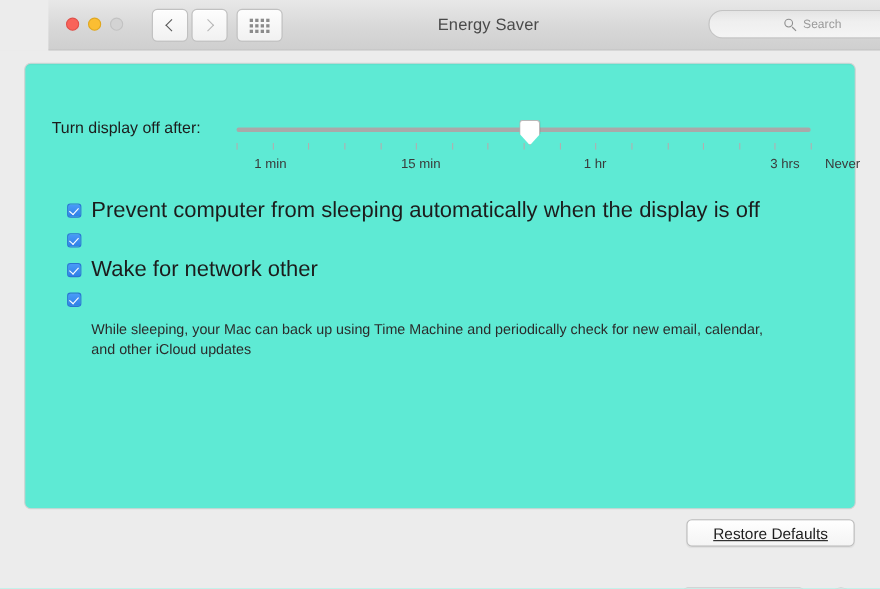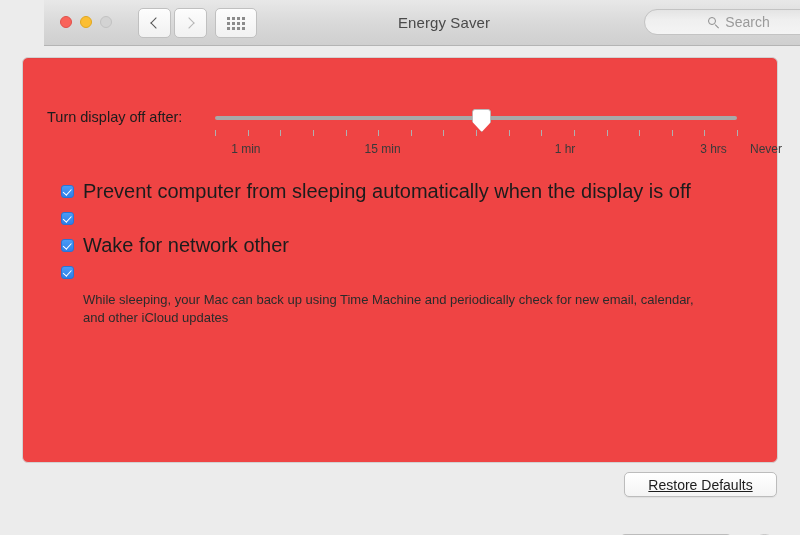--- a/index.html
+++ b/index.html
@@ -149,40 +149,40 @@
   }
   .mag .handle {
     position: absolute;
     left: 7px; top: 7px;
     width: 5px; height: 1.4px;
     background: #8e8e8e;
     transform: rotate(45deg);
     transform-origin: left center;
   }
   .search-ph {
-    font-size: 14px;
+    font-size: 11px;
     color: #9a9a9a;
   }
 
   
   .content {
     position: absolute;
     left: 0; top: 46px;
     width: 800px;
     height: 489px;
     background: #ececec;
   }
 
   .panel {
     position: absolute;
     left: 22px;
     top: 11px;
     width: 756px;
     height: 406px;
-    background: #ef4444;
+    background: #5eead4;
     border: 1px solid #d2d2d2;
     border-radius: 6px;
     box-sizing: border-box;
     box-shadow: 0 1px 1px rgba(0,0,0,0.04) inset;
   }
 
   
   .slider-label {
     position: absolute;
     left: 24px;
@@ -425,21 +425,21 @@
           <i style="left: 75%;"></i>
           <i style="left: 81.25%;"></i>
           <i style="left: 87.5%;"></i>
           <i style="left: 93.75%;"></i>
           <i style="left: 100%;"></i>
         </div>
 
       <div class="tick-labels" id="tick-labels">
           <span style="left: 222.798px;">1 min</span>
           <span style="left: 359.562px;">15 min</span>
-          <span style="left: 542px; text-align: center;">1 hr</span>
+          <span style="left: 518px; text-align: center;">1 hr</span>
           <span style="left: 690.51px;">3 hrs</span>
           <span style="left: 743px;">Never</span>
         </div>
 
       <div class="options" id="options-list">
           <div class="opt-row">
             <span class="checkbox"></span>
             <span class="opt-label">Prevent computer from sleeping automatically when the display is off</span>
           </div>
           <div class="opt-row">

